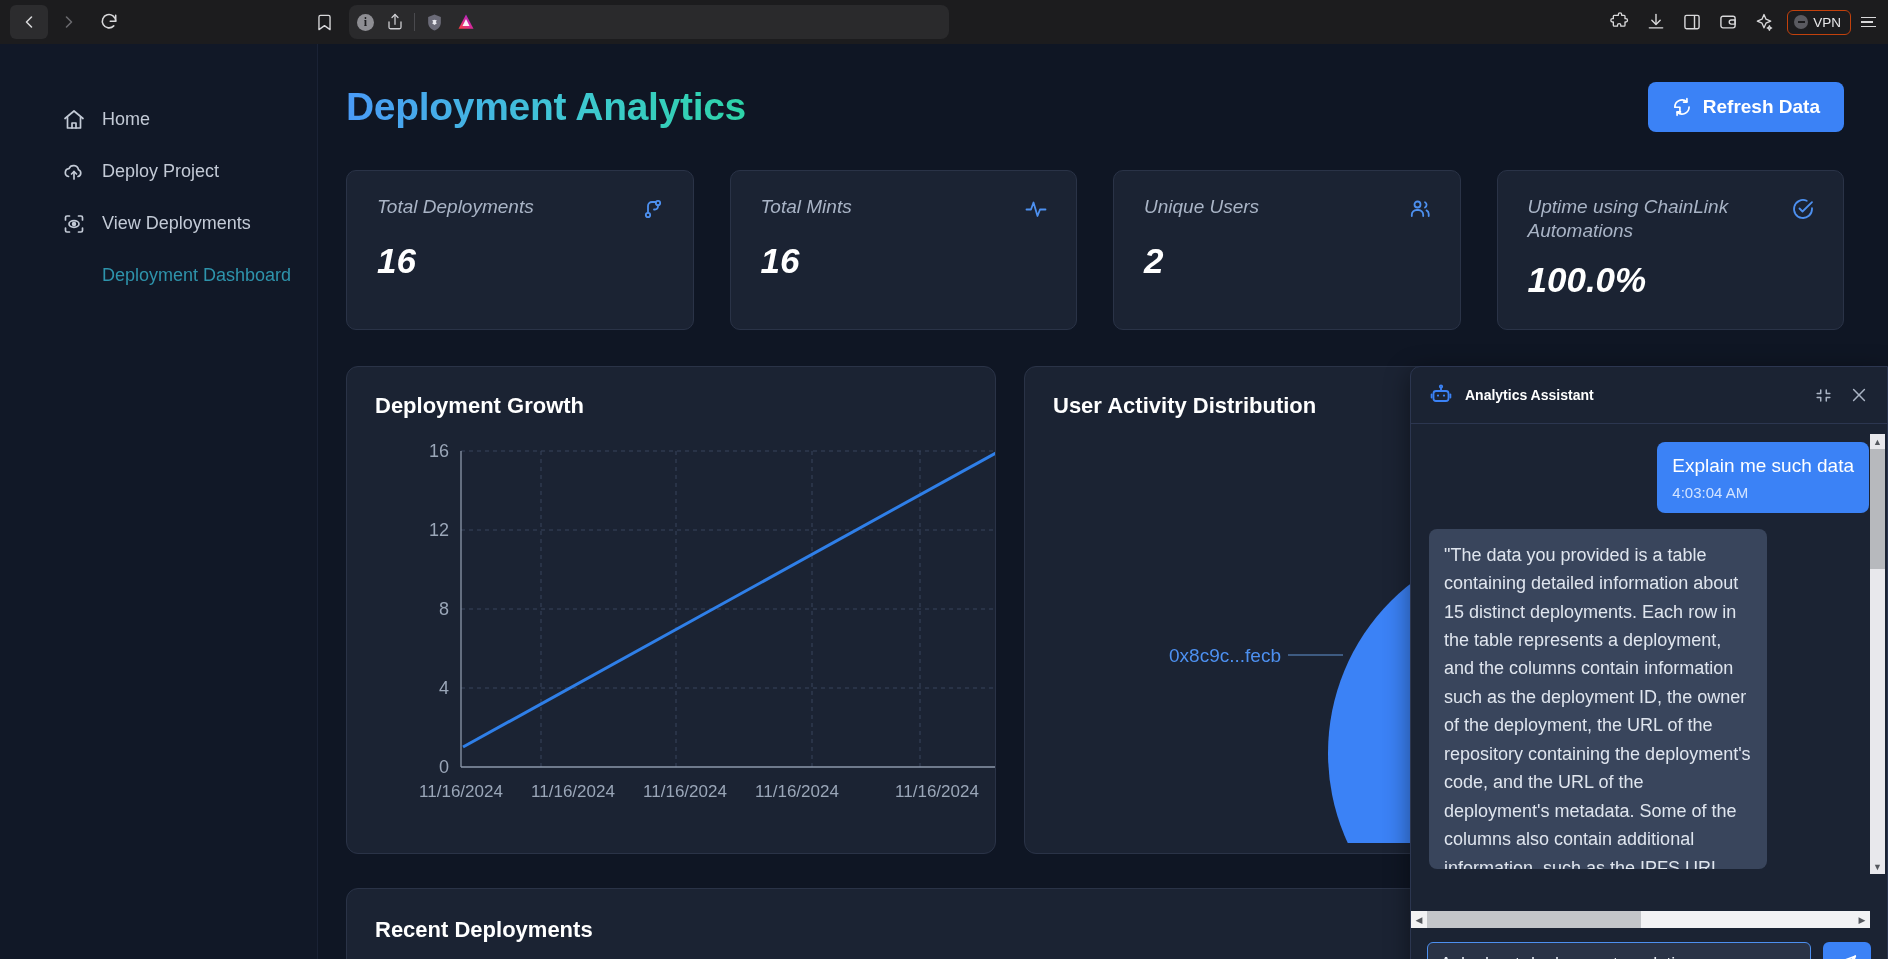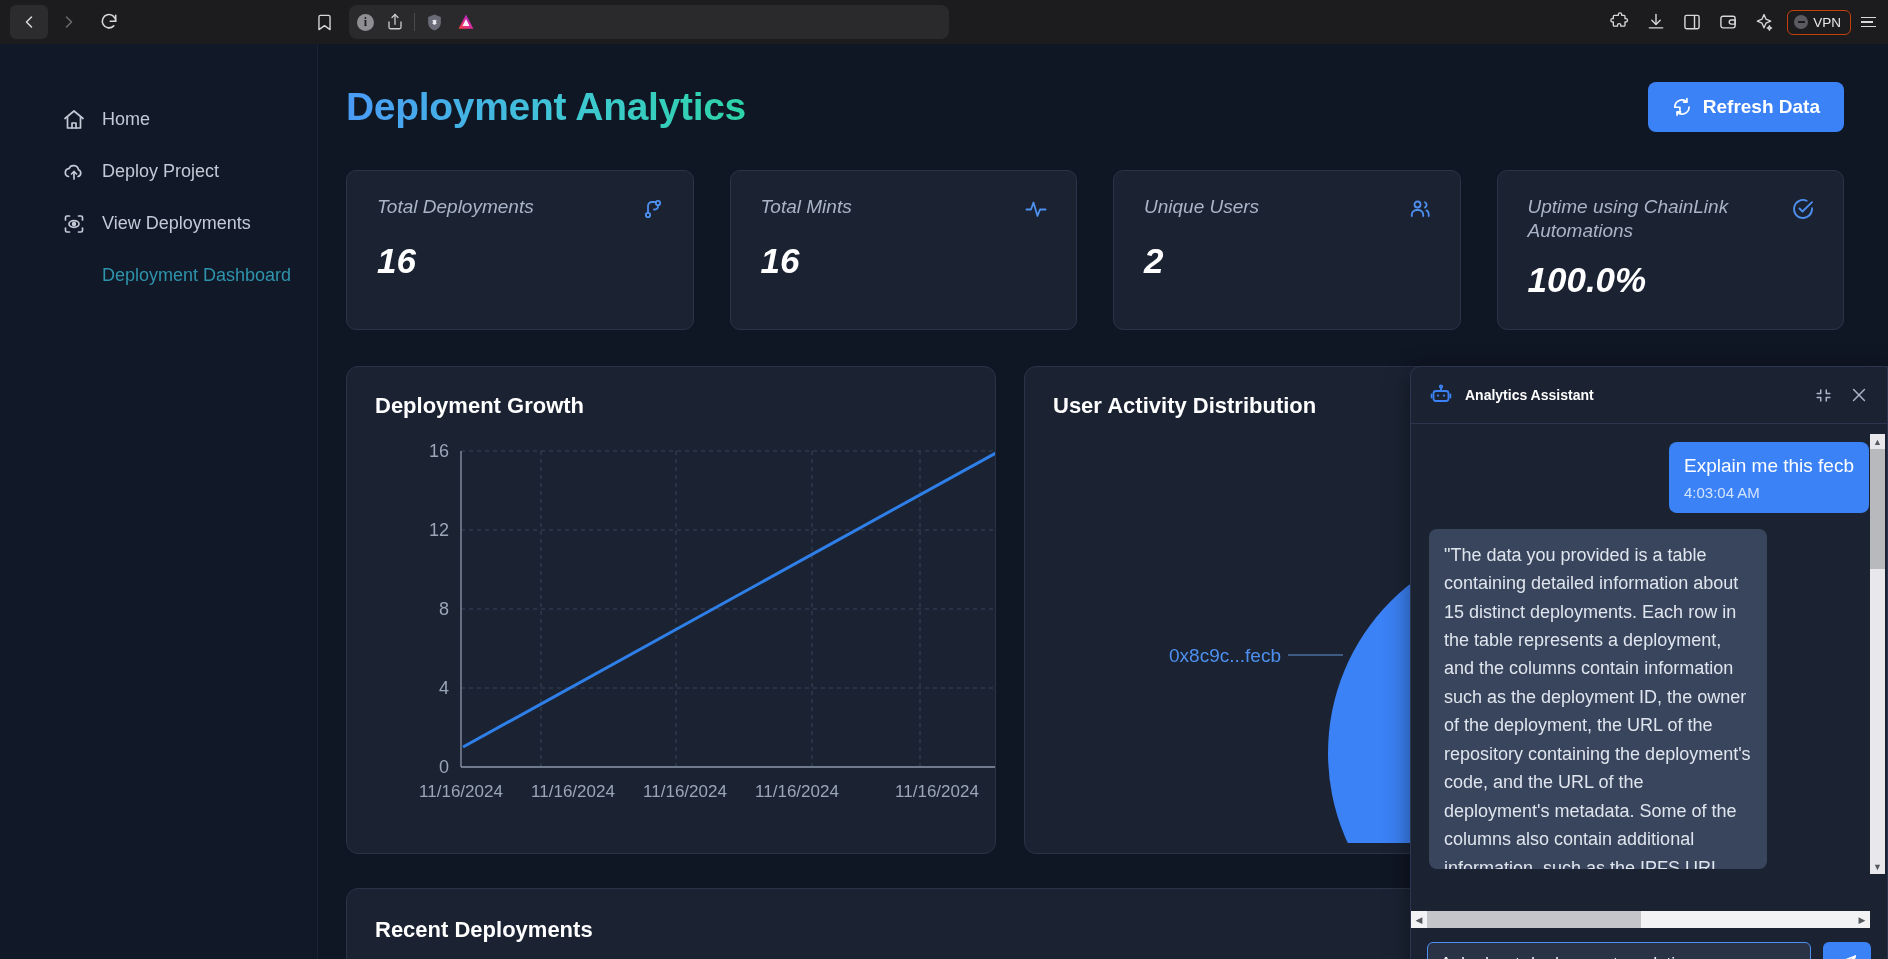--- a/index.html
+++ b/index.html
@@ -564,21 +564,21 @@
             <svg width="20" height="20" viewBox="0 0 24 24" fill="none" stroke="currentColor" stroke-width="1.8" stroke-linecap="round">
                 <line x1="5.5" y1="5.5" x2="18.5" y2="18.5"></line>
                 <line x1="18.5" y1="5.5" x2="5.5" y2="18.5"></line>
               </svg>
           </span>
         </span>
       </div>
 
       <div class="chat-body">
         <div class="msg user">
-          <div class="txt">Explain me this fecb</div>
+          <div class="txt">Explain me such data</div>
           <div class="ts">4:03:04 AM</div>
         </div>
         <div class="msg bot">"The data you provided is a table containing detailed information about 15 distinct deployments. Each row in the table represents a deployment, and the columns contain information such as the deployment ID, the owner of the deployment, the URL of the repository containing the deployment's code, and the URL of the deployment's metadata. Some of the columns also contain additional information, such as the IPFS URL and CID of the deployment's code, the date and time the</div>
 
         <div class="vscroll">
           <div class="arrow">▲</div>
           <div class="thumb"></div>
           <div class="arrow bottom">▼</div>
         </div>
       </div>

